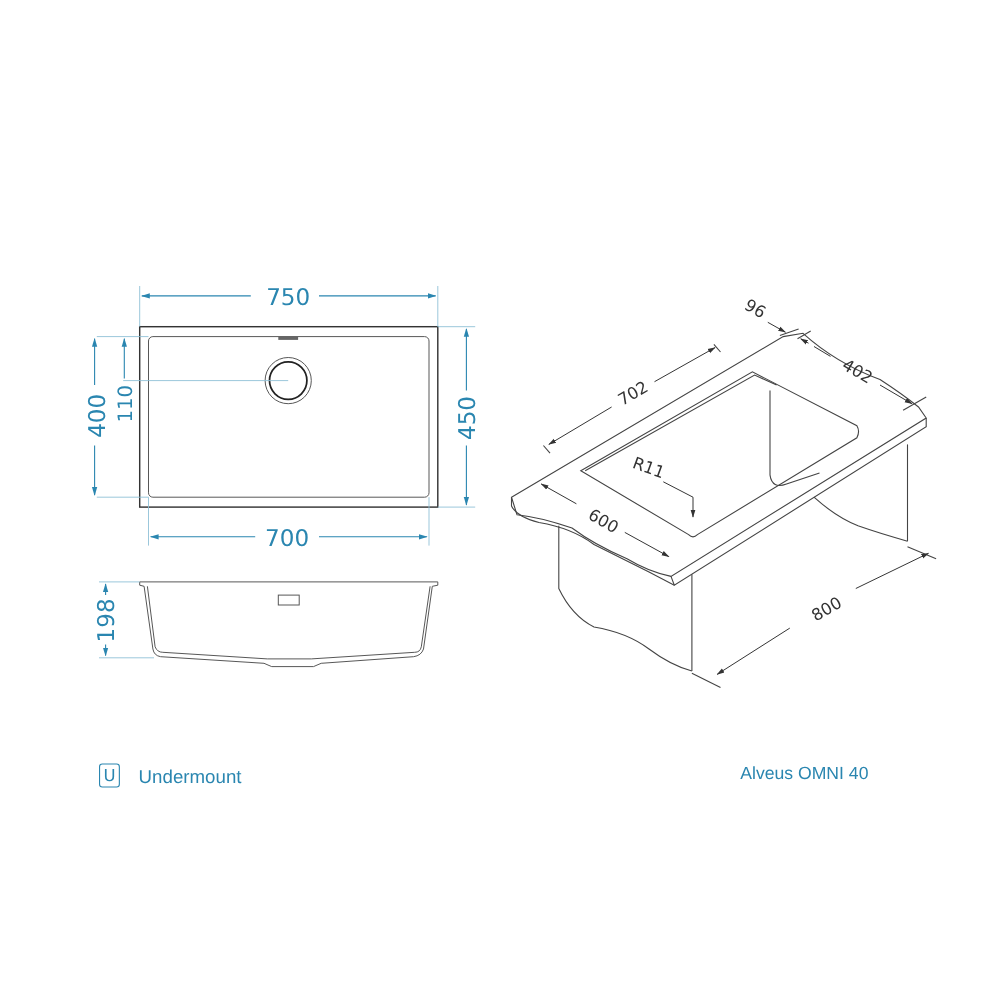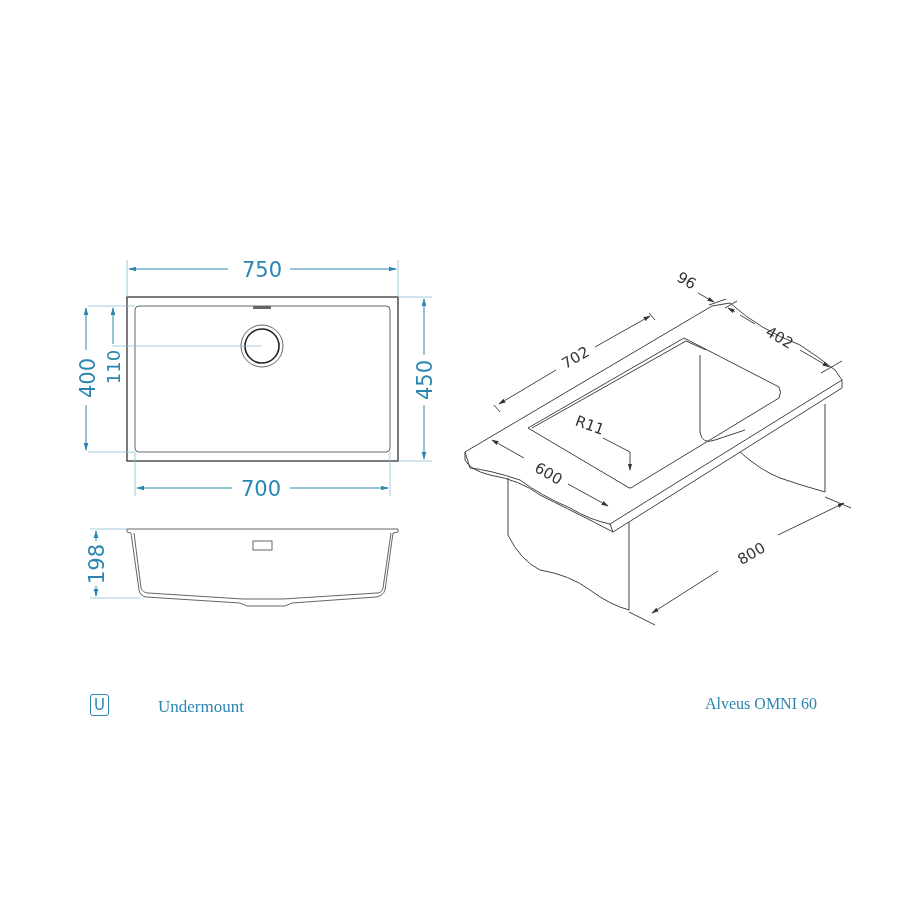--- a/index.html
+++ b/index.html
@@ -5,21 +5,21 @@
   html, body { margin: 0; padding: 0; background: #ffffff; }
   body { width: 899px; height: 899px; position: relative; overflow: hidden; font-family: "DejaVu Sans", sans-serif; }
   svg { position: absolute; left: 0; top: 0; }
   .dim { fill: #2a86b0; font-family: "DejaVu Sans", sans-serif; }
   .dimline { stroke: #2a86b0; stroke-width: 1; fill: none; }
   .ext { stroke: #8dbfd6; stroke-width: 0.8; fill: none; }
   .outline { stroke: #333; stroke-width: 1.3; fill: none; }
   .thin { stroke: #555; stroke-width: 0.9; fill: none; }
   .iso { stroke: #444; stroke-width: 1; fill: none; }
   .isotext { fill: #333; font-family: "DejaVu Sans", sans-serif; font-size: 15px; }
-  .footer-label { position: absolute; color: #2a86b0; font-family: Liberation Serif, serif; margin-left: 32px; }
+  .footer-label { position: absolute; color: #2a86b0; font-family: Liberation Sans, sans-serif; }
   .badge { position: absolute; left: 90px; top: 694px; width: 17px; height: 20px; border: 1.6px solid #2a86b0; border-radius: 3px; color: #2a86b0; font-size: 15px; line-height: 20px; text-align: center; }
 </style>
 </head>
 <body>
 
 <svg width="899" height="899" viewBox="0 0 899 899">
   <defs>
     <marker id="arr" viewBox="0 0 10 10" refX="9" refY="5" markerWidth="8" markerHeight="8" orient="auto-start-reverse">
       <path d="M0,2 L10,5 L0,8 z" fill="#2a86b0"></path>
     </marker>
@@ -125,13 +125,13 @@
     <line x1="629" y1="612" x2="655" y2="625" class="iso"></line>
     <line x1="825" y1="497" x2="851" y2="508" class="iso"></line>
     <line x1="718" y1="571" x2="652" y2="613" stroke="#333" stroke-width="0.9" marker-end="url(#arrk)"></line>
     <line x1="778" y1="535" x2="844" y2="503" stroke="#333" stroke-width="0.9" marker-end="url(#arrk)"></line>
     <text transform="translate(754,558) rotate(-30)" text-anchor="middle" class="isotext">800</text>
   </g>
 </svg>
 
 <div class="badge">U</div>
 <div class="footer-label" style="left:126px; top:697px; font-size:17px;">Undermount</div>
-<div class="footer-label" style="left:673px; top:695px; font-size:16px;">Alveus OMNI 60</div>
+<div class="footer-label" style="left:673px; top:695px; font-size:16px;">Alveus OMNI 40</div>
 
 </body></html>

